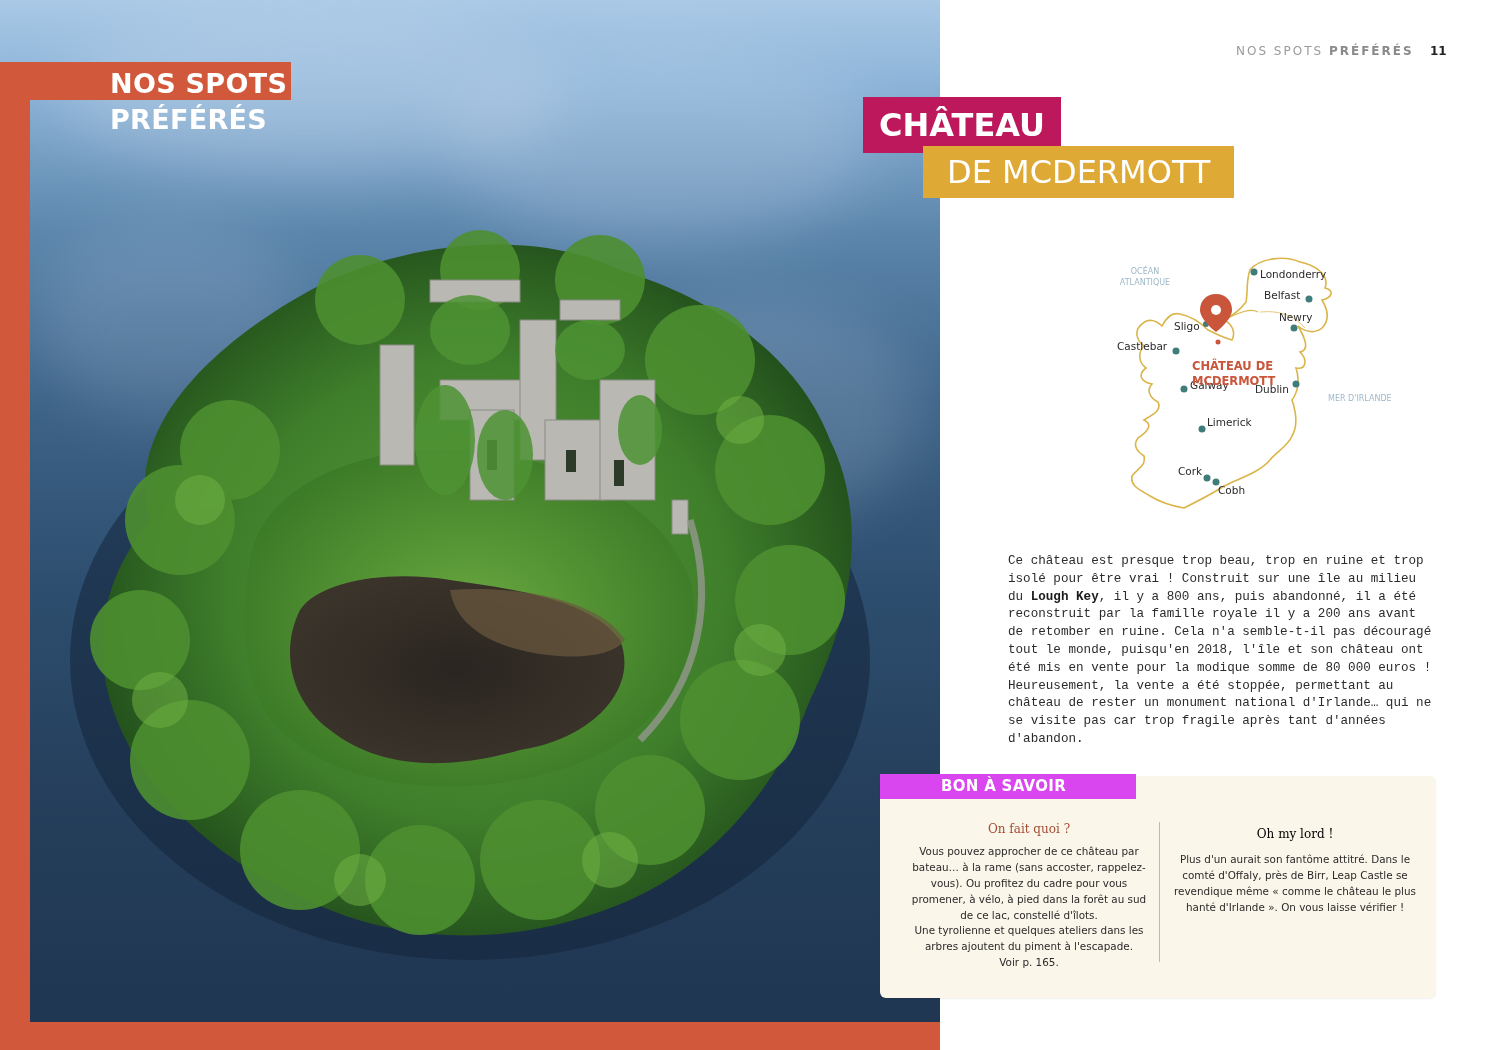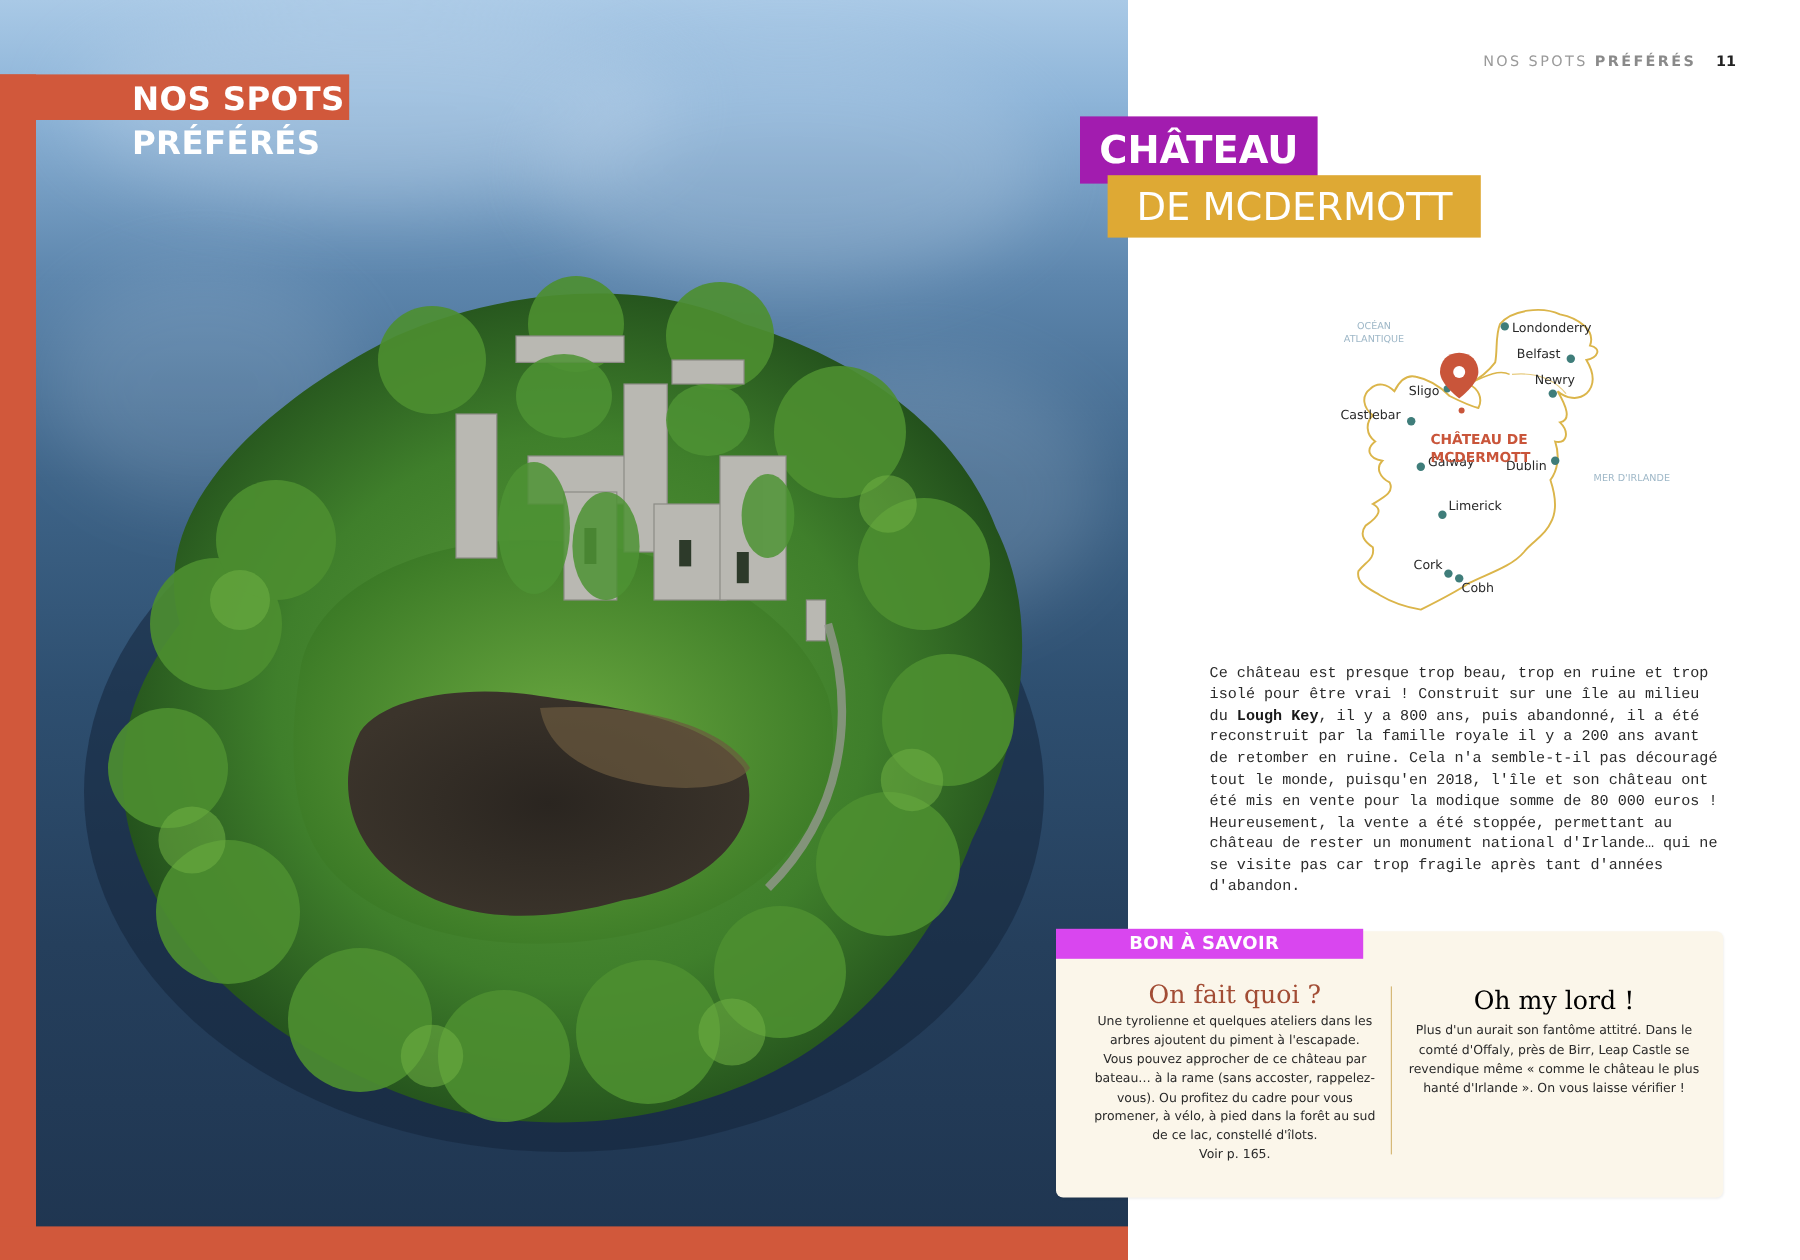--- a/index.html
+++ b/index.html
@@ -29,22 +29,22 @@
     position: absolute; top: 44px; left: 1236px;
     font-family: "DejaVu Sans", sans-serif; font-size: 12px; letter-spacing: 2px; color: #9a9a9a;
   }
   .running-head b { font-weight: bold; color: #8a8a8a; }
   .folio {
     position: absolute; top: 44px; left: 1430px;
     font-family: "DejaVu Sans", sans-serif; font-size: 12px; font-weight: bold; color: #222;
   }
 
   .title-1 {
-    position: absolute; left: 900px; top: 97px; height: 56px; padding: 0 16px;
-    background: #a21caf; color: #fff;
+    position: absolute; left: 863px; top: 97px; height: 56px; padding: 0 16px;
+    background: #be185d; color: #fff;
     font-family: "DejaVu Sans", sans-serif; font-weight: bold; font-size: 32px; line-height: 56px;
   }
   .title-2 {
     position: absolute; left: 923px; top: 146px; height: 52px; padding: 0 24px;
     background: #dea934; color: #fff;
     font-family: "DejaVu Sans", sans-serif; font-weight: normal; font-size: 32px; line-height: 52px;
   }
 
   .map { position: absolute; left: 1100px; top: 240px; width: 320px; height: 280px; }
   .map .city { position: absolute; font-family: "DejaVu Sans", sans-serif; font-size: 10.5px; color: #2a2a2a; white-space: nowrap; }
@@ -62,21 +62,21 @@
     position: absolute; left: 880px; top: 776px; width: 556px; height: 222px;
     background: #fbf6ea; border-radius: 6px;
     box-shadow: 0 1px 2px rgba(0,0,0,.06);
   }
   .box-tag {
     position: absolute; left: 880px; top: 774px; width: 256px; height: 25px; background: #d946ef;
     color: #fff; font-family: "DejaVu Sans", sans-serif; font-weight: bold; font-size: 15px; line-height: 25px;
     padding-left: 61px; letter-spacing: .3px;
   }
   .col { position: absolute; text-align: center; font-family: "DejaVu Sans", sans-serif; font-size: 10.4px; line-height: 15.9px; color: #2a2a2a; }
-  .col h3 { font-family: "DejaVu Serif", serif; font-weight: normal; font-size: 21px; margin-bottom: 6px; }
+  .col h3 { font-family: "DejaVu Serif", serif; font-weight: normal; font-size: 12px; margin-bottom: 6px; }
   .col-1 { left: 904px; top: 822px; width: 250px; }
   .col-1 h3 { color: #a24d35; }
   .col-2 { left: 1164px; top: 827px; width: 262px; }
   .col-2 h3 { color: #000000; margin-bottom: 9px; }
   .col-2 b { font-weight: bold; }
   .col-divider { position: absolute; left: 1159px; top: 822px; width: 1px; height: 140px; background: #d6b978; }
 </style>
 </head>
 <body>
 
@@ -229,22 +229,22 @@
   </div>
 </div>
 
 <div class="body-text"><span>Ce château est presque trop beau, trop en ruine et trop isolé pour être vrai ! Construit sur une île au milieu du </span><b>Lough Key</b><span>, il y a 800 ans, puis abandonné, il a été reconstruit par la famille royale il y a 200 ans avant de retomber en ruine. Cela n'a semble-t-il pas découragé tout le monde, puisqu'en 2018, l'île et son château ont été mis en vente pour la modique somme de 80 000 euros ! Heureusement, la vente a été stoppée, permettant au château de rester un monument national d'Irlande… qui ne se visite pas car trop fragile après tant d'années d'abandon.</span></div>
 
 <div class="box"></div>
 <div class="box-tag">BON À SAVOIR</div>
 
 <div class="col col-1">
   <h3>On fait quoi ?</h3>
+  <div>Vous pouvez approcher de ce château par bateau… à la rame (sans accoster, rappelez-vous). Ou profitez du cadre pour vous promener, à vélo, à pied dans la forêt au sud de ce lac, constellé d'îlots.</div>
   <div>Une tyrolienne et quelques ateliers dans les arbres ajoutent du piment à l'escapade.</div>
-  <div>Vous pouvez approcher de ce château par bateau… à la rame (sans accoster, rappelez-vous). Ou profitez du cadre pour vous promener, à vélo, à pied dans la forêt au sud de ce lac, constellé d'îlots.</div>
   <div>Voir p. 165.</div>
 </div>
 
 <div class="col-divider"></div>
 
 <div class="col col-2">
   <h3>Oh my lord !</h3>
   <div>Plus d'un aurait son fantôme attitré. Dans le comté d'Offaly, près de Birr, Leap Castle se revendique même « comme le château le plus hanté d'Irlande ». On vous laisse vérifier !</div>
 </div>
 

